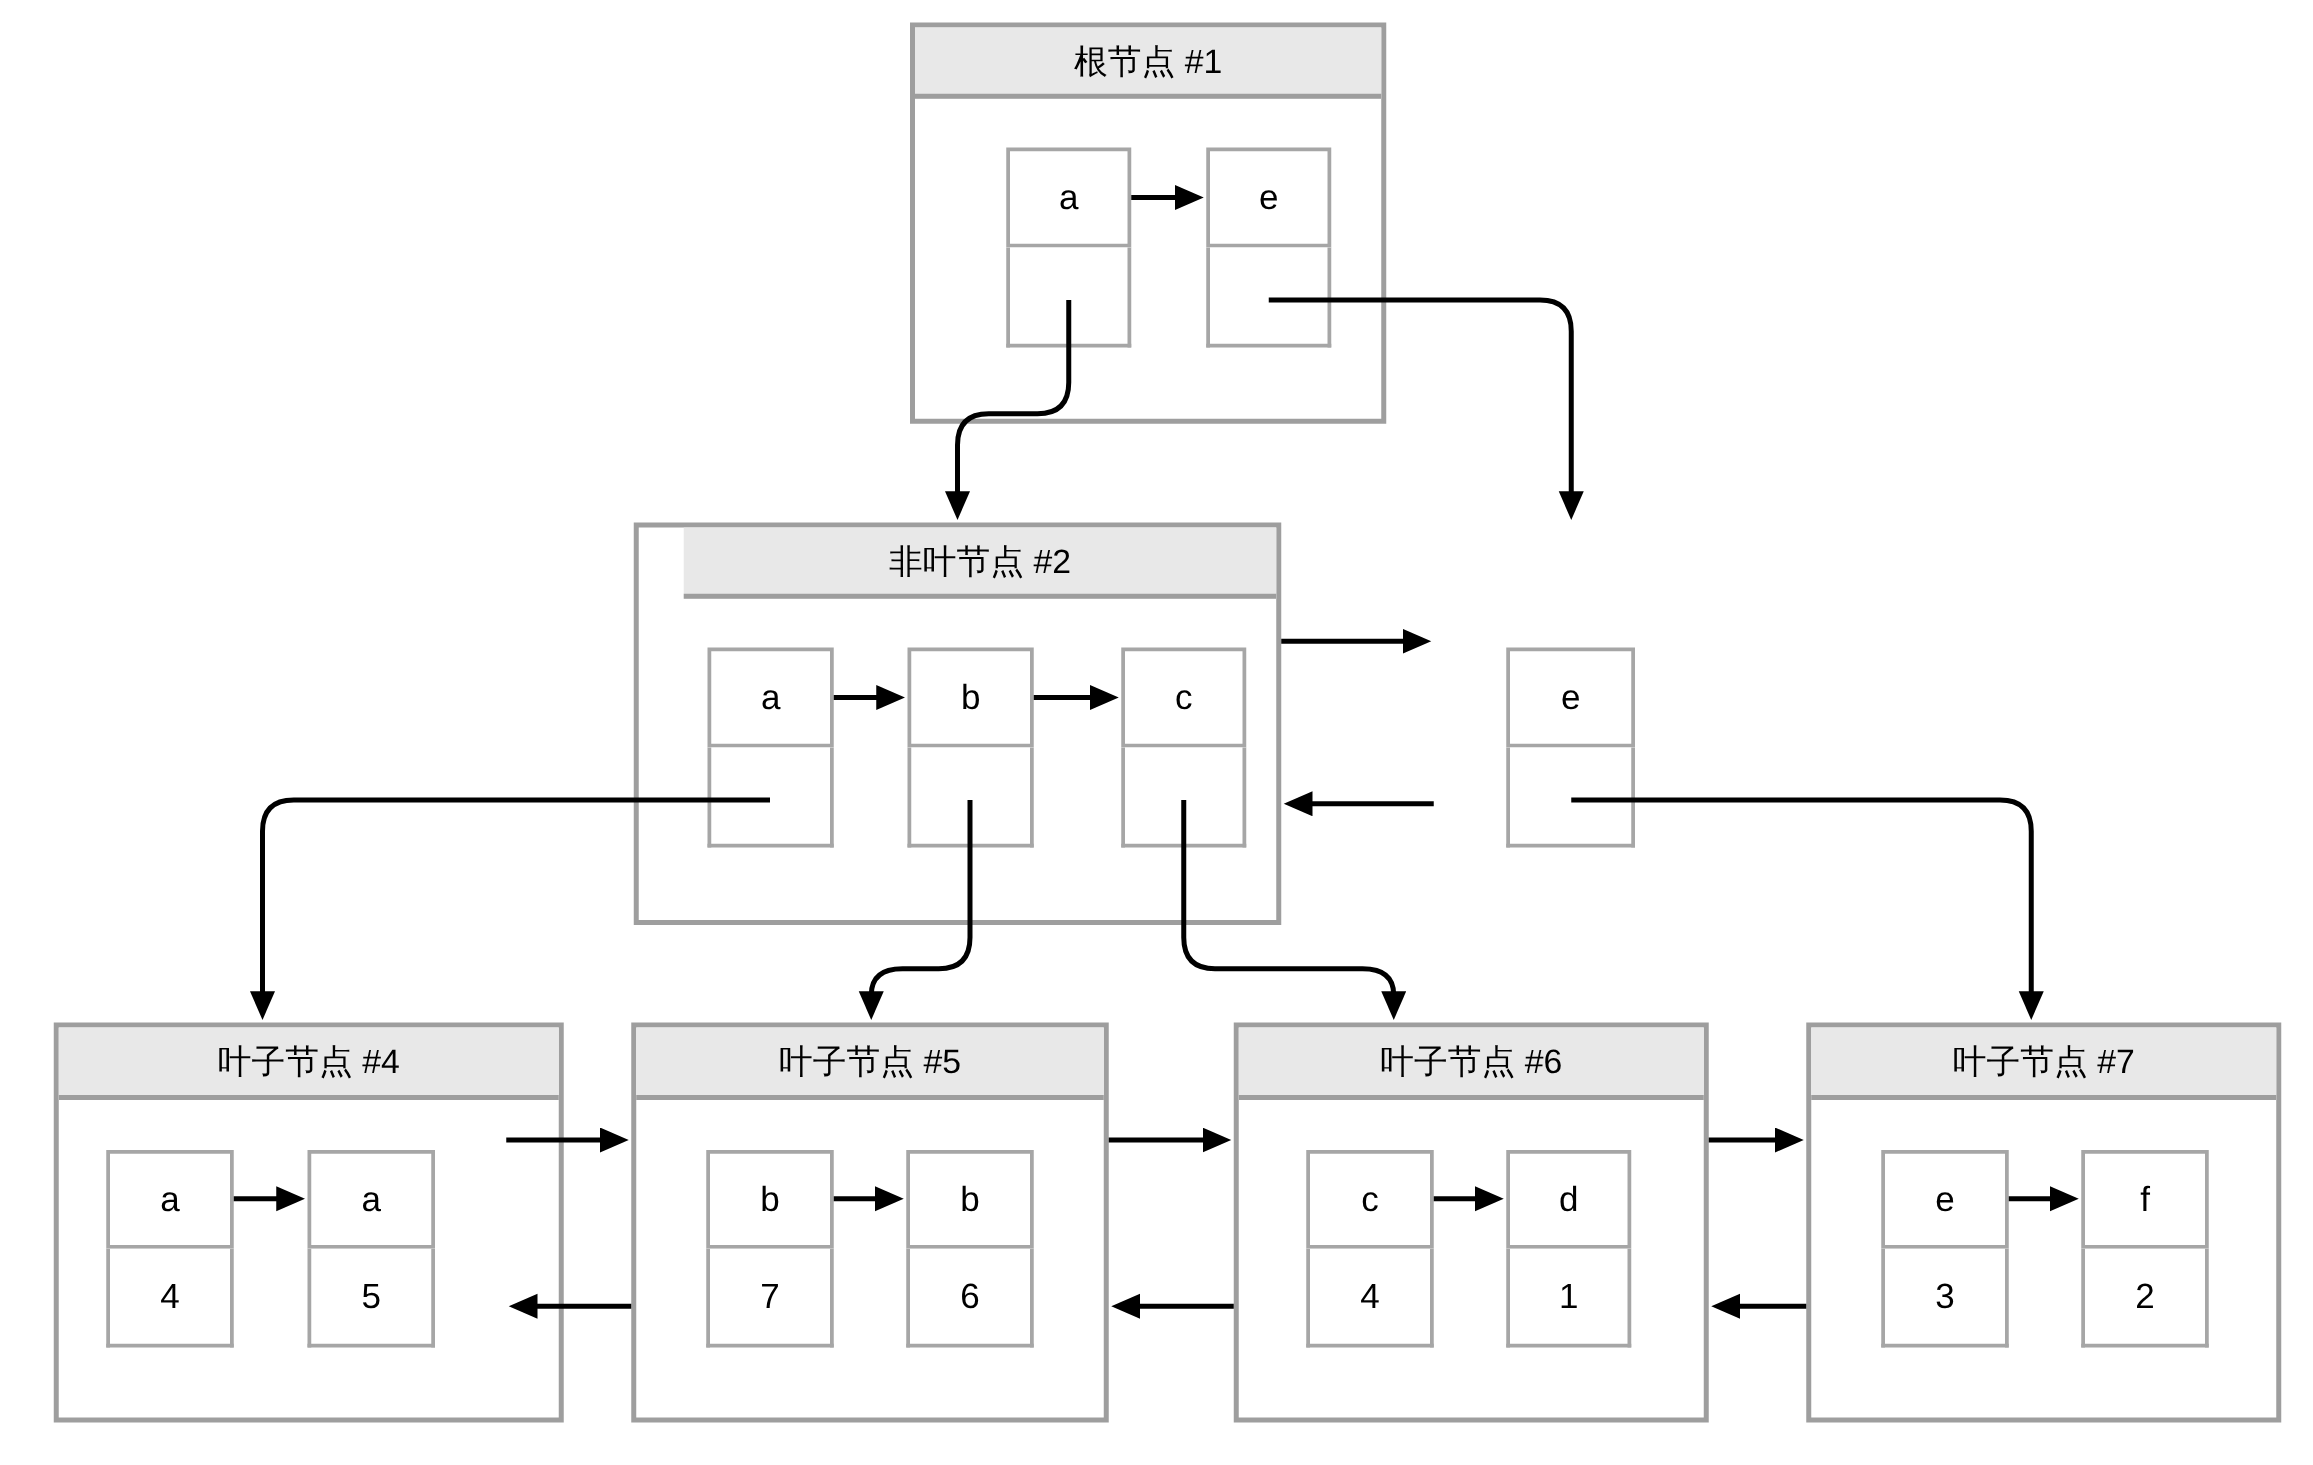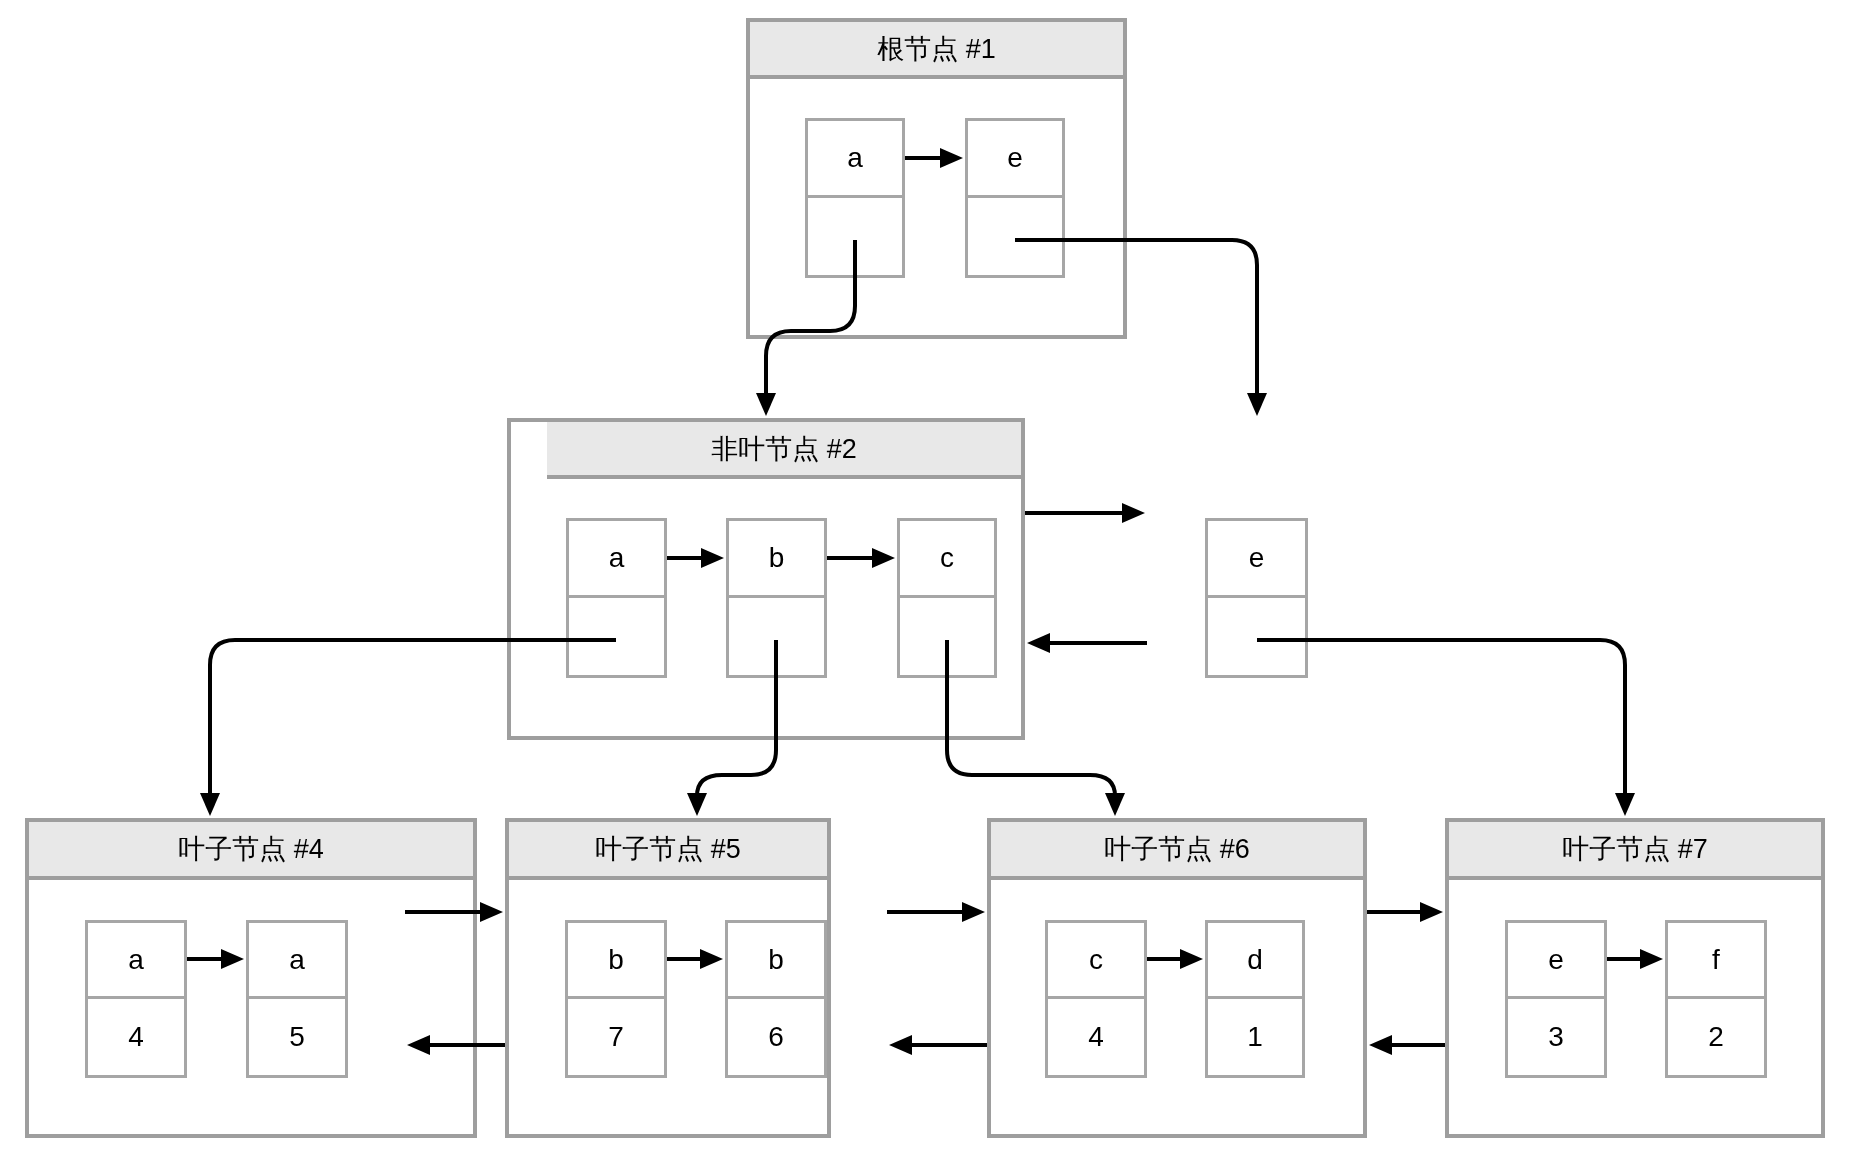--- a/index.html
+++ b/index.html
@@ -30,40 +30,40 @@
   .cell-key{height:50%;border-bottom-width:3px;}
   .cell-ptr{height:50%;border-top-width:0;}
   svg#edges{position:absolute;left:0;top:0;z-index:3;pointer-events:none;}
   svg#edges path.edge{fill:none;stroke:#000000;stroke-width:4;}
 </style>
 </head>
 <body>
 
 <div id="stage">
 
-  <div class="node" style="left:746px;top:18px;width:381px;height:321px">
+  <div class="node" style="left:728px;top:18px;width:381px;height:321px">
     <div class="node-header hdr-root">
       <span class="node-title">根节点 #1</span>
     </div>
   </div>
 
   <div class="node" style="left:507px;top:418px;width:518px;height:322px">
     <div class="node-header hdr-mid">
       <span class="node-title">非叶节点 #2</span>
     </div>
   </div>
 
 
-  <div class="node" style="left:25px;top:818px;width:452px;height:320px">
+  <div class="node" style="left:43px;top:818px;width:408px;height:320px">
     <div class="node-header hdr-leaf">
       <span class="node-title">叶子节点 #4</span>
     </div>
   </div>
 
-  <div class="node" style="left:505px;top:818px;width:326px;height:320px">
+  <div class="node" style="left:505px;top:818px;width:382px;height:320px">
     <div class="node-header hdr-leaf">
       <span class="node-title">叶子节点 #5</span>
     </div>
   </div>
 
   <div class="node" style="left:987px;top:818px;width:380px;height:320px">
     <div class="node-header hdr-leaf">
       <span class="node-title">叶子节点 #6</span>
     </div>
   </div>

